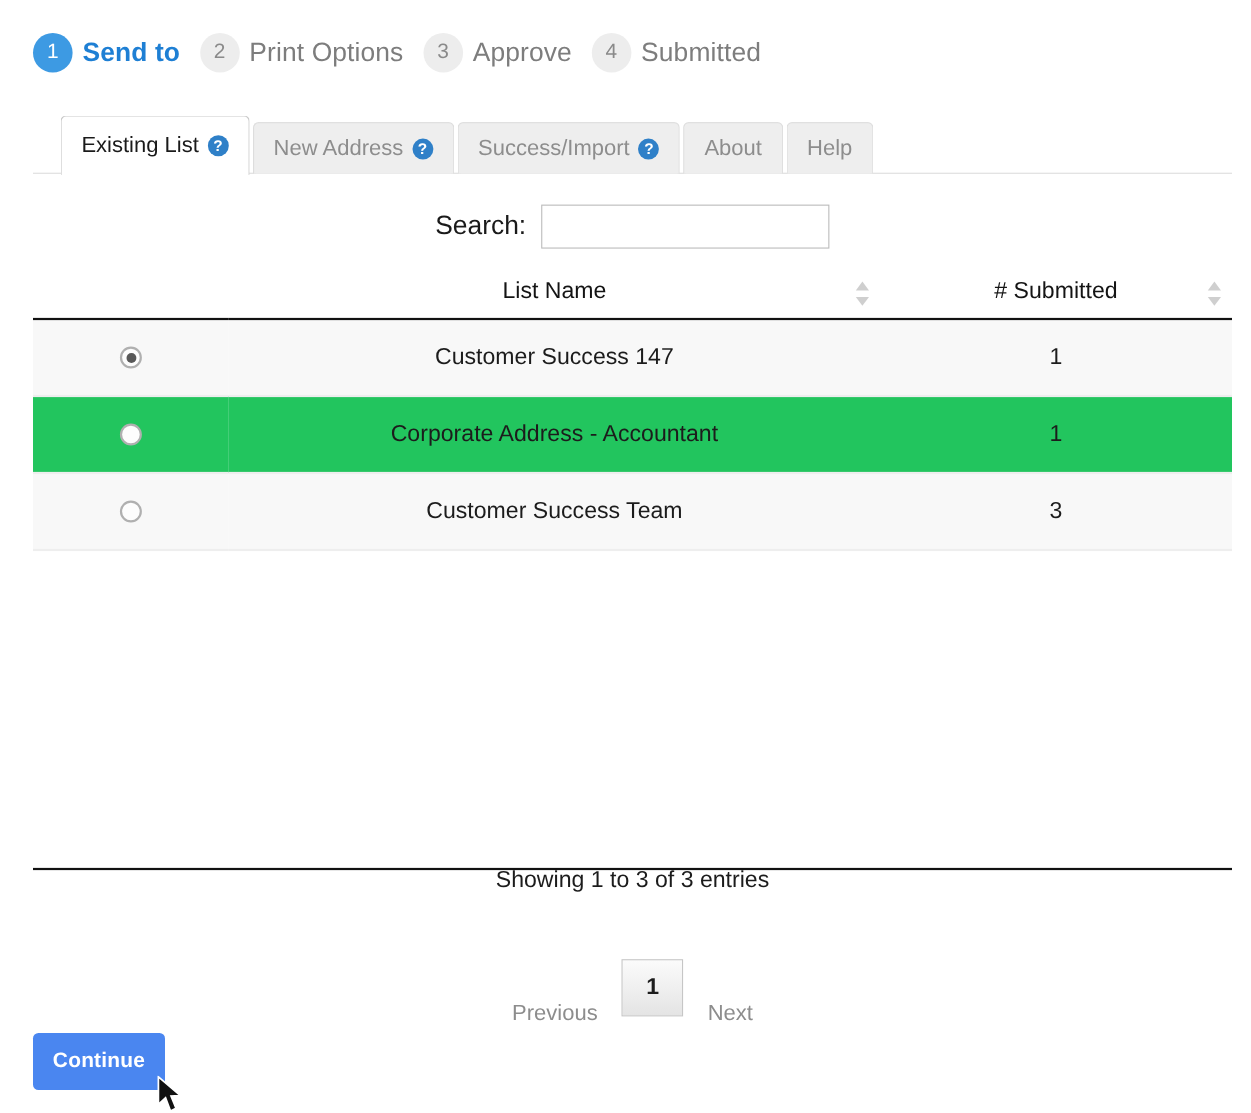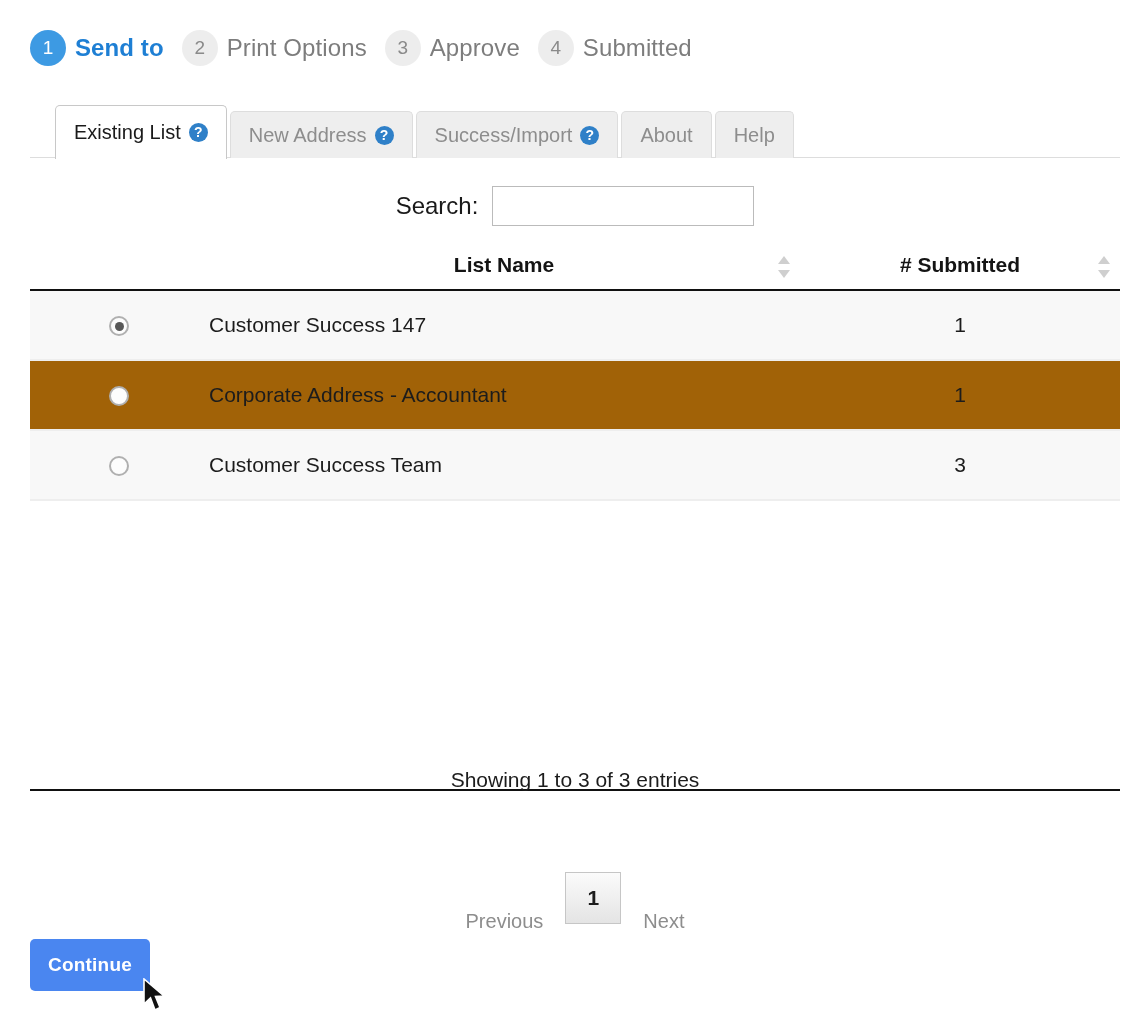--- a/index.html
+++ b/index.html
@@ -151,21 +151,21 @@
     top: 245px;
     width: 1090px;
   }
   table.list-table {
     width: 100%;
     border-collapse: collapse;
     table-layout: fixed;
   }
   table.list-table thead th {
     font-size: 21px;
-    font-weight: bold;
+    font-weight: normal;
     color: #141414;
     padding: 8px 0 12px 0;
     border-bottom: 2px solid #111111;
     position: relative;
     text-align: center;
     vertical-align: middle;
   }
   th.col-radio { width: 178px; border-bottom: 2px solid #111111; }
   th.col-name  { width: 592px; }
   th.col-count { width: 320px; }
@@ -195,23 +195,24 @@
     bottom: 0;
     border-top: 8px solid #cfcfcf;
   }
 
   table.list-table tbody td {
     font-size: 21px;
     color: #1c1c1c;
     height: 66px;
     vertical-align: middle;
     border-bottom: 2px solid #eeeeee;
+    text-align: center;
   }
   table.list-table tbody tr.odd td { background: #f8f8f8; }
-  table.list-table tbody tr.even td { background: #a16207; }
+  table.list-table tbody tr.even td { background: #22c55e; }
   td.cell-radio { text-align: center; }
   td.cell-name  { text-align: left; }
   td.cell-count { text-align: center; }
 
   .radio {
     display: inline-block;
     width: 20px;
     height: 20px;
     border: 2px solid #b0b0b0;
     border-radius: 50%;
@@ -238,21 +239,21 @@
     position: absolute;
     left: 30px;
     top: 789px;
     width: 1090px;
     height: 0;
     border-top: 2px solid #111111;
   }
   .showing {
     position: absolute;
     left: 30px;
-    top: 768px;
+    top: 788px;
     width: 1090px;
     text-align: center;
     font-size: 21px;
     color: #1c1c1c;
   }
   .pager {
     position: absolute;
     left: 30px;
     top: 862px;
     width: 1090px;

